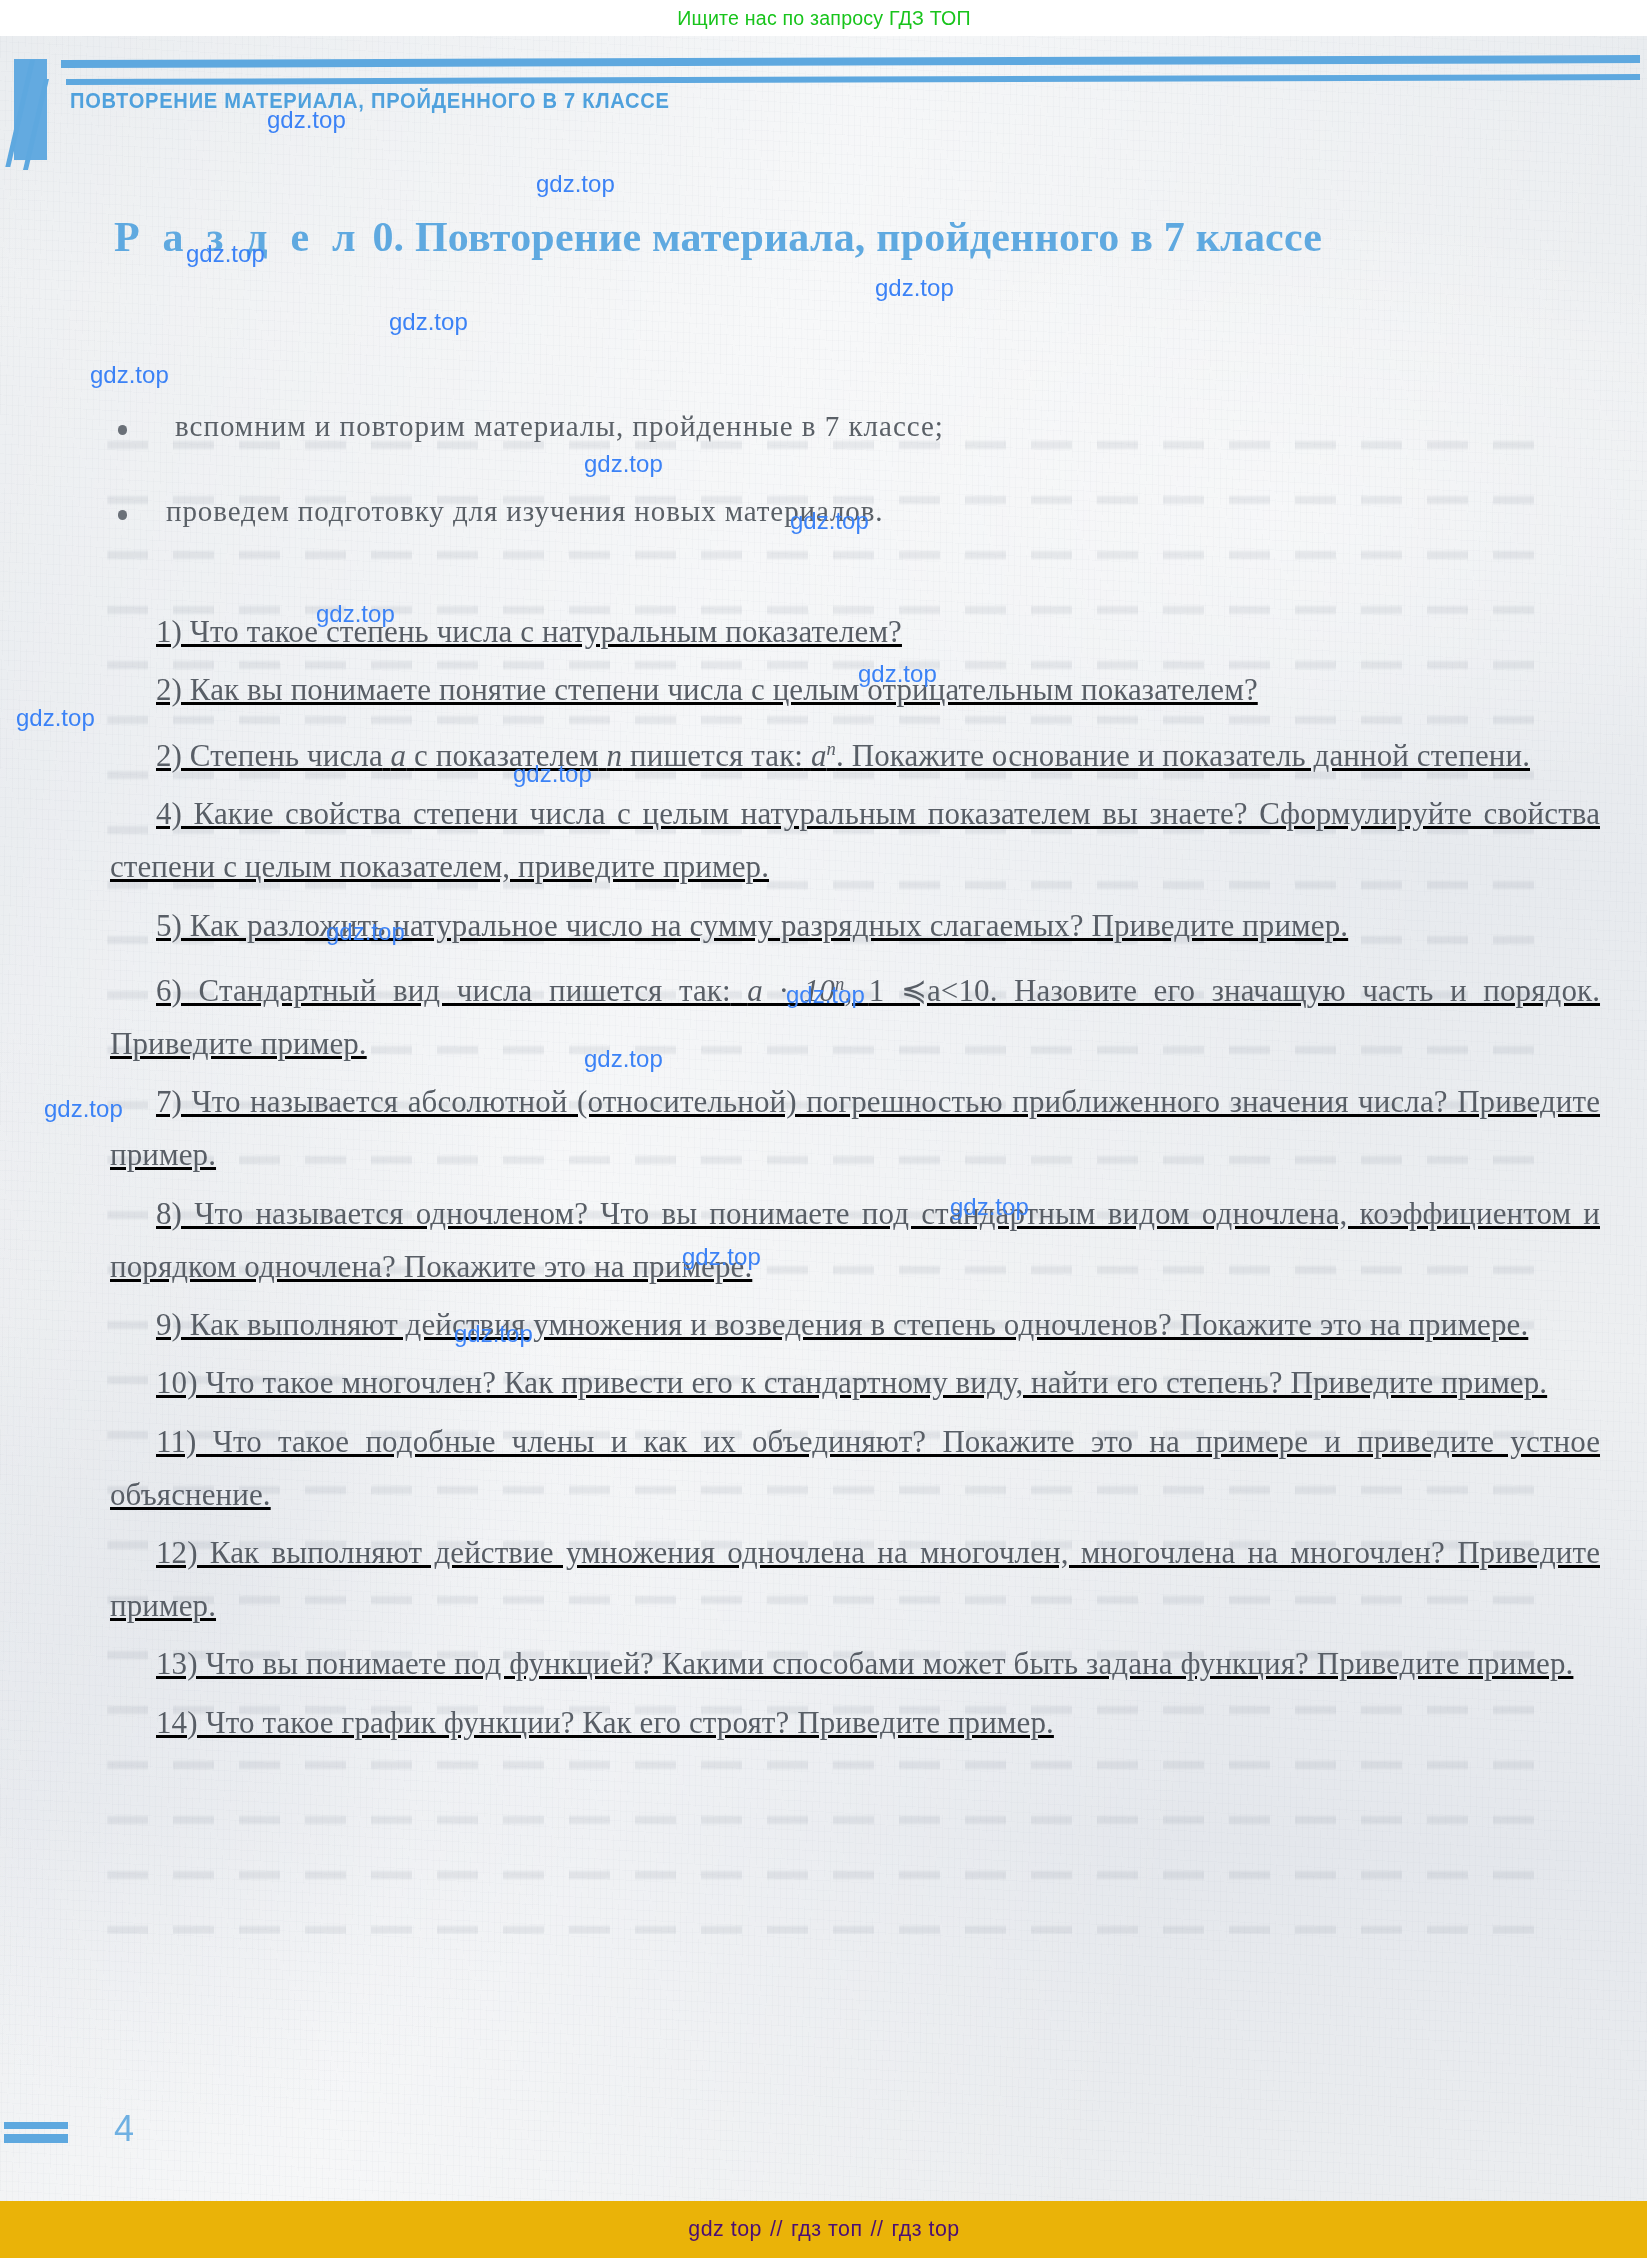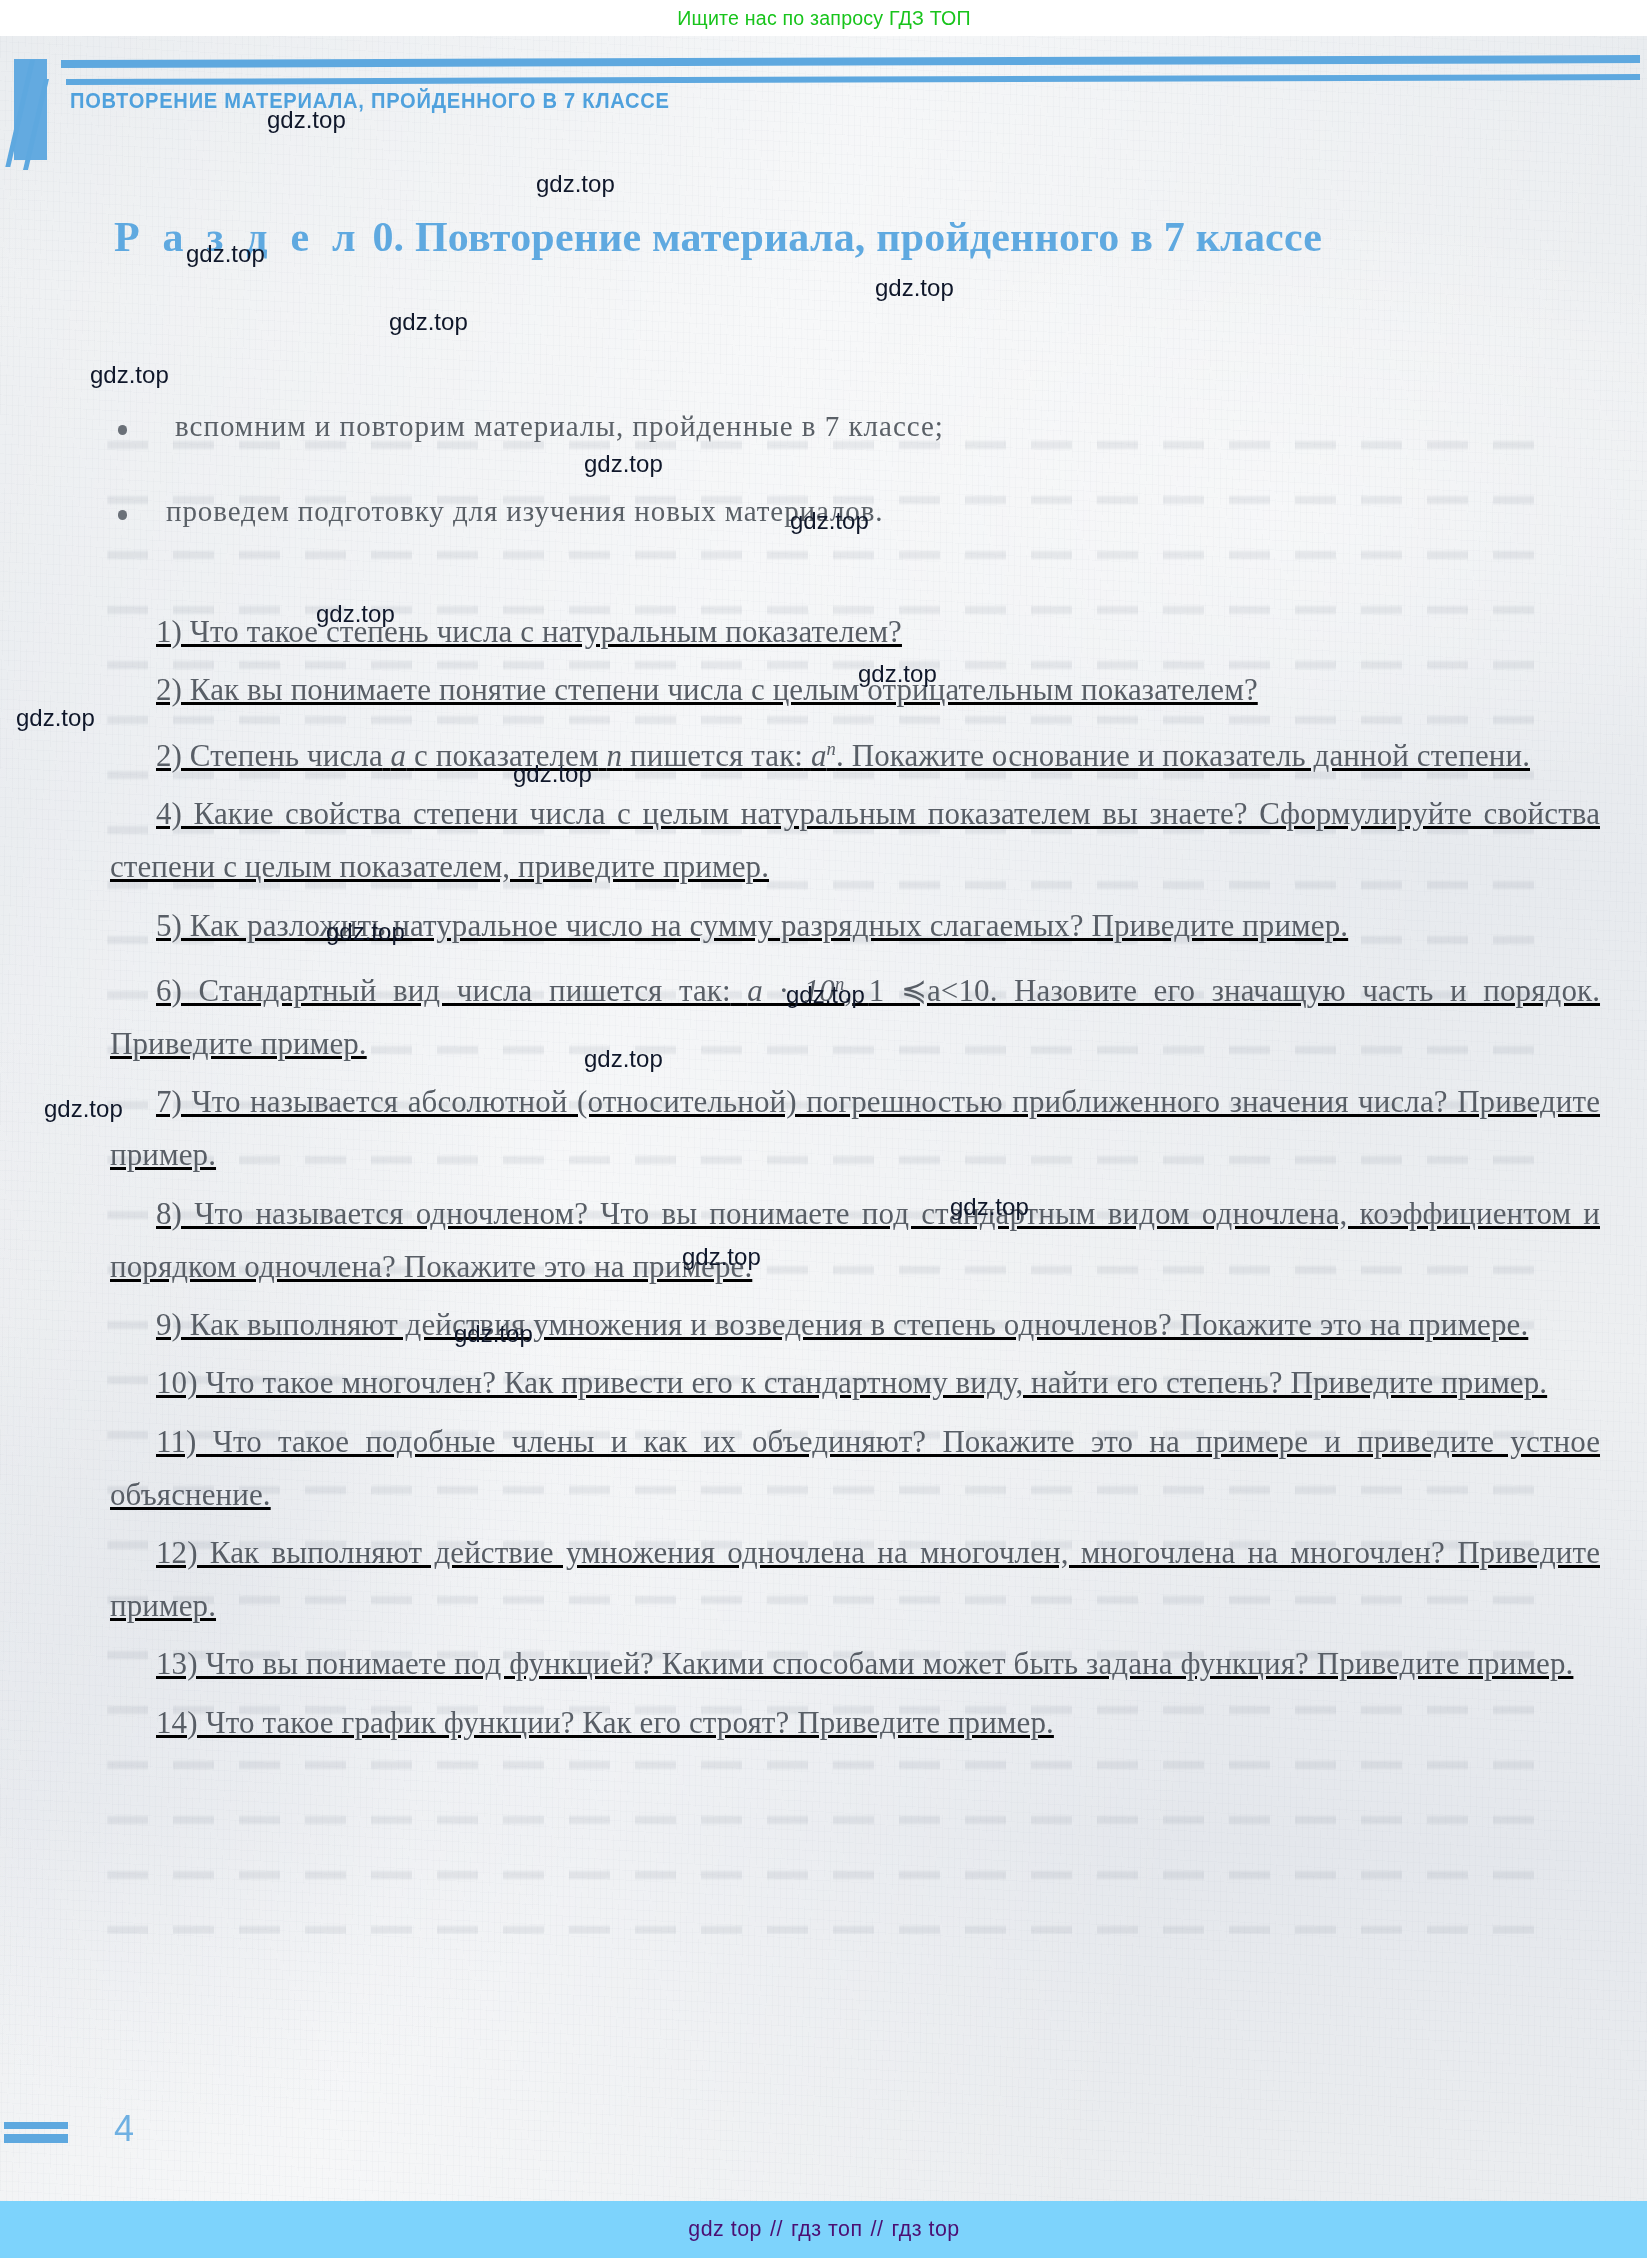--- a/index.html
+++ b/index.html
@@ -243,21 +243,21 @@
     font-weight: 400;
     color: #6fb0e2;
   }
 
   
   #bottom-bar {
     position: absolute;
     left: 0; top: 2201px;
     width: 1648px;
     height: 57px;
-    background: #7dd3fc;
+    background: #eab308;
     display: flex;
     align-items: center;
     justify-content: center;
     z-index: 6;
   }
   #bottom-bar .links {
     font-family: "Liberation Sans", "DejaVu Sans", sans-serif;
     font-size: 21.4px;
     color: #4b0f73;
     letter-spacing: 0.5px;
@@ -270,21 +270,21 @@
     position: absolute;
     left: 0; top: 36px;
     width: 1648px; height: 2165px;
     z-index: 5;
     pointer-events: none;
   }
   .wm {
     position: absolute;
     font-family: "Liberation Sans", "DejaVu Sans", sans-serif;
     font-size: 24px;
-    color: #0f172a;
+    color: #3b82f6;
     white-space: nowrap;
   }
 </style>
 </head>
 <body>
 
 <div id="top-banner">
   <span class="promo-text">Ищите нас по запросу ГДЗ ТОП</span>
 </div>
 

